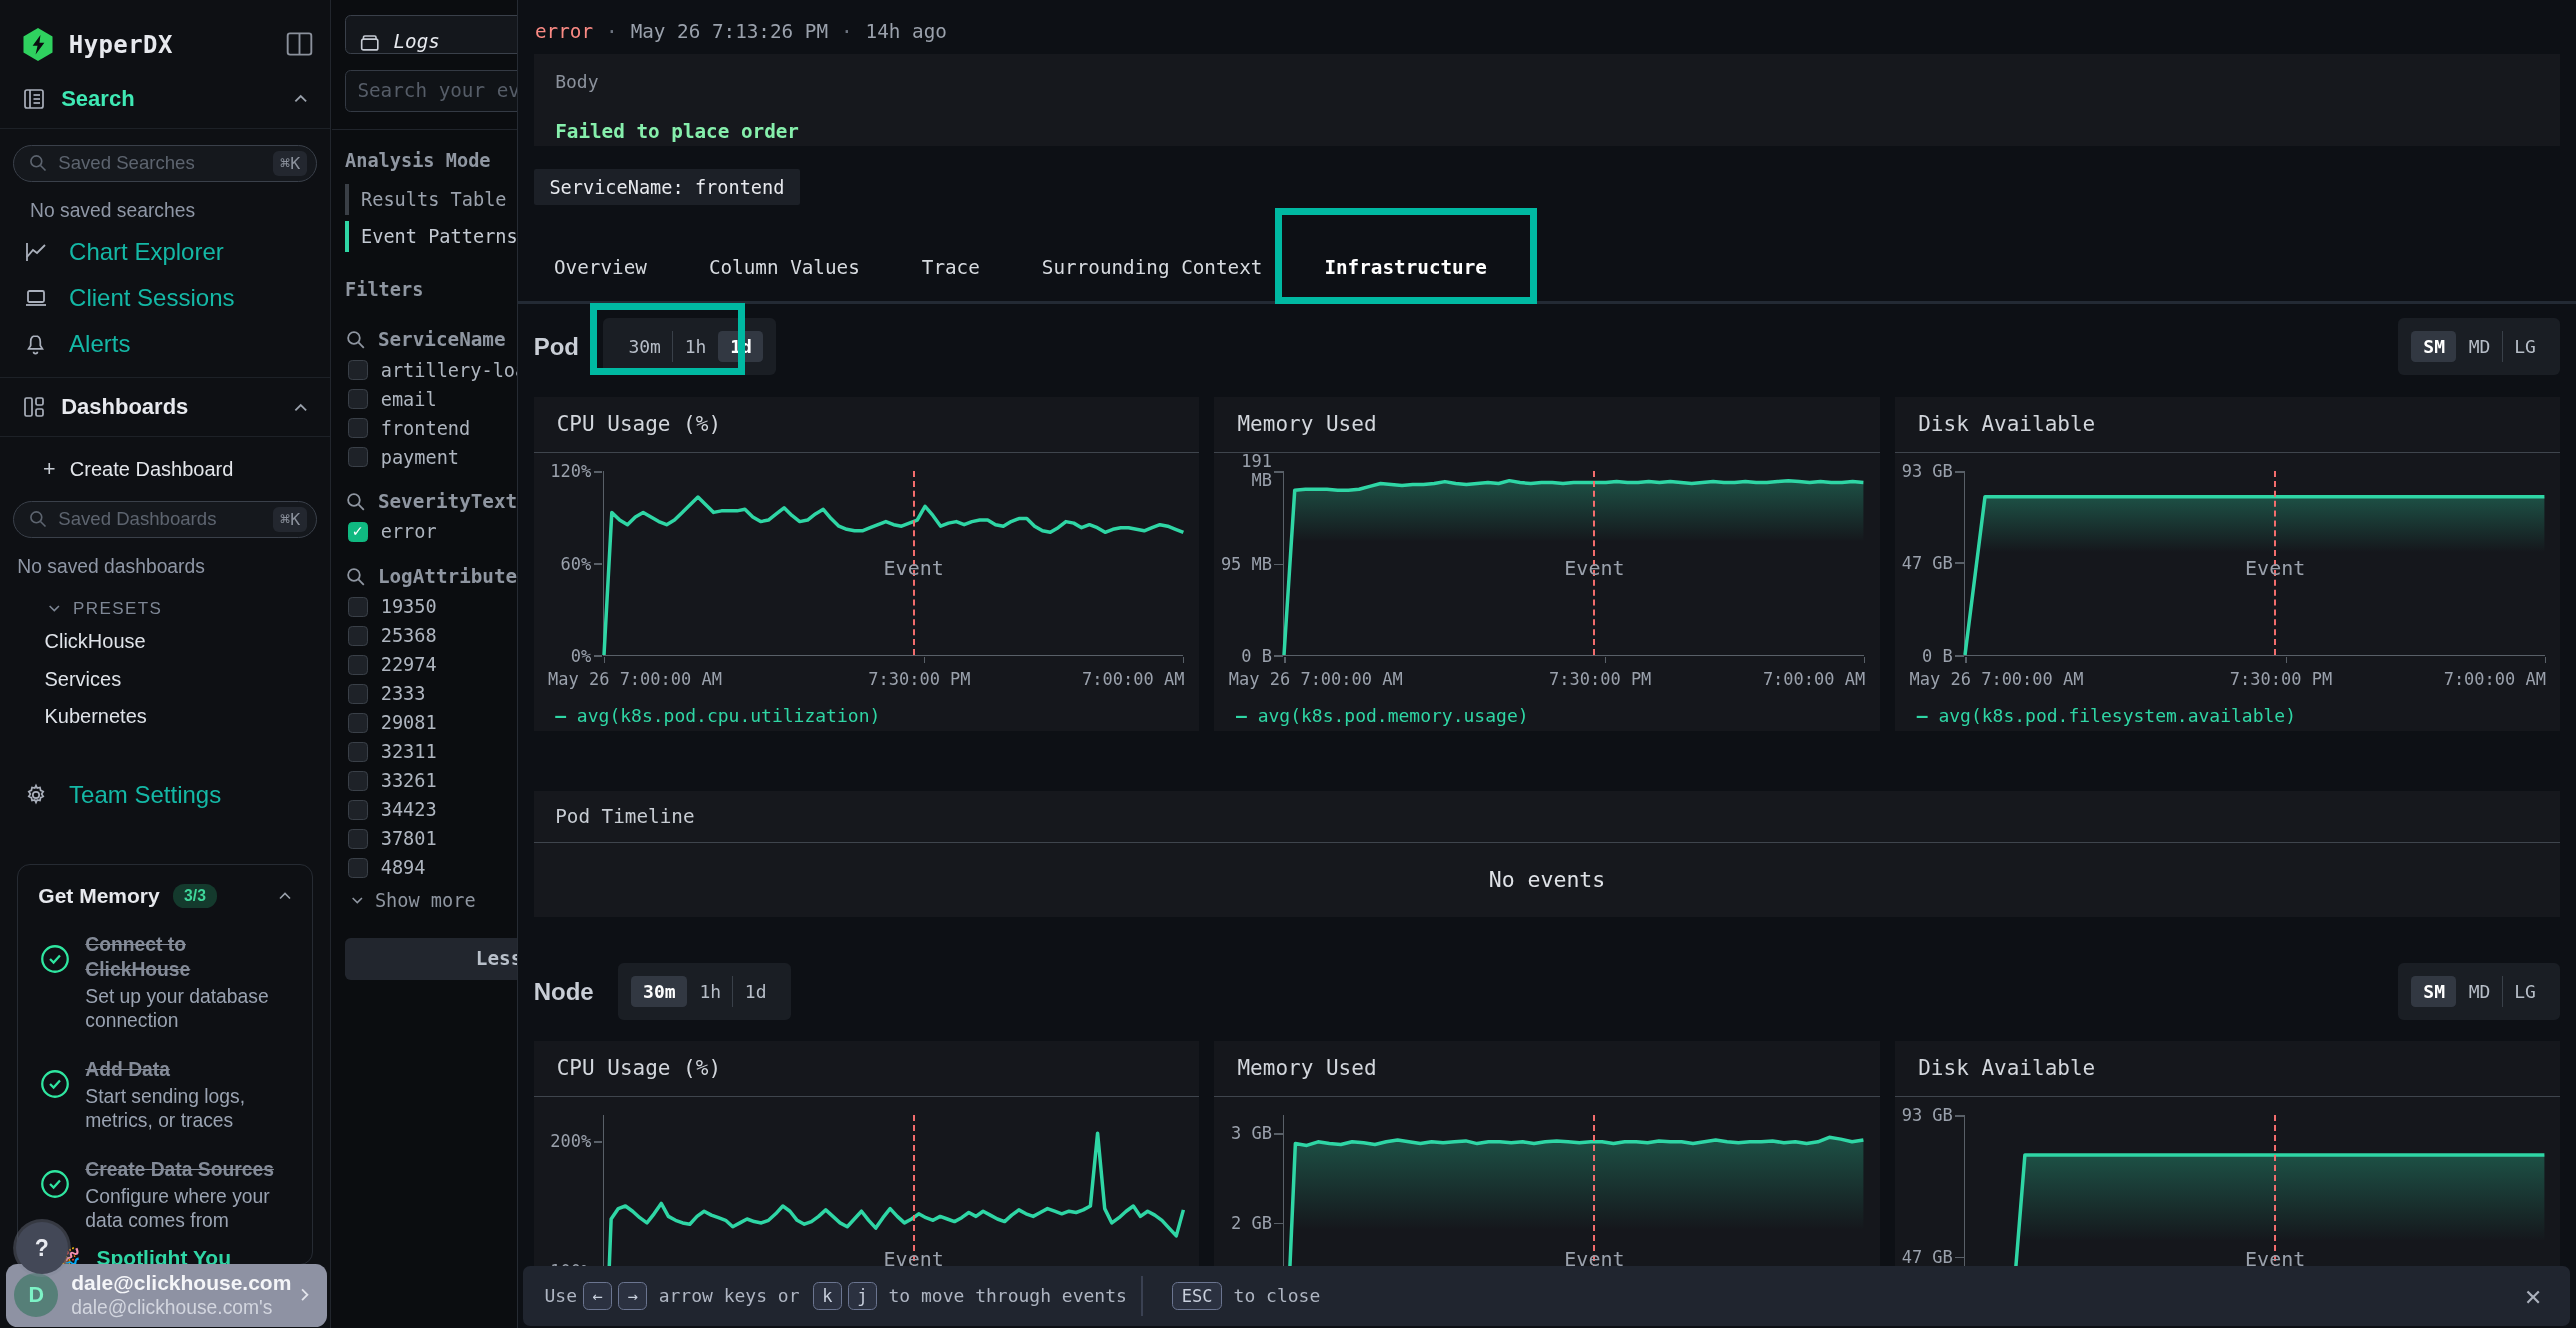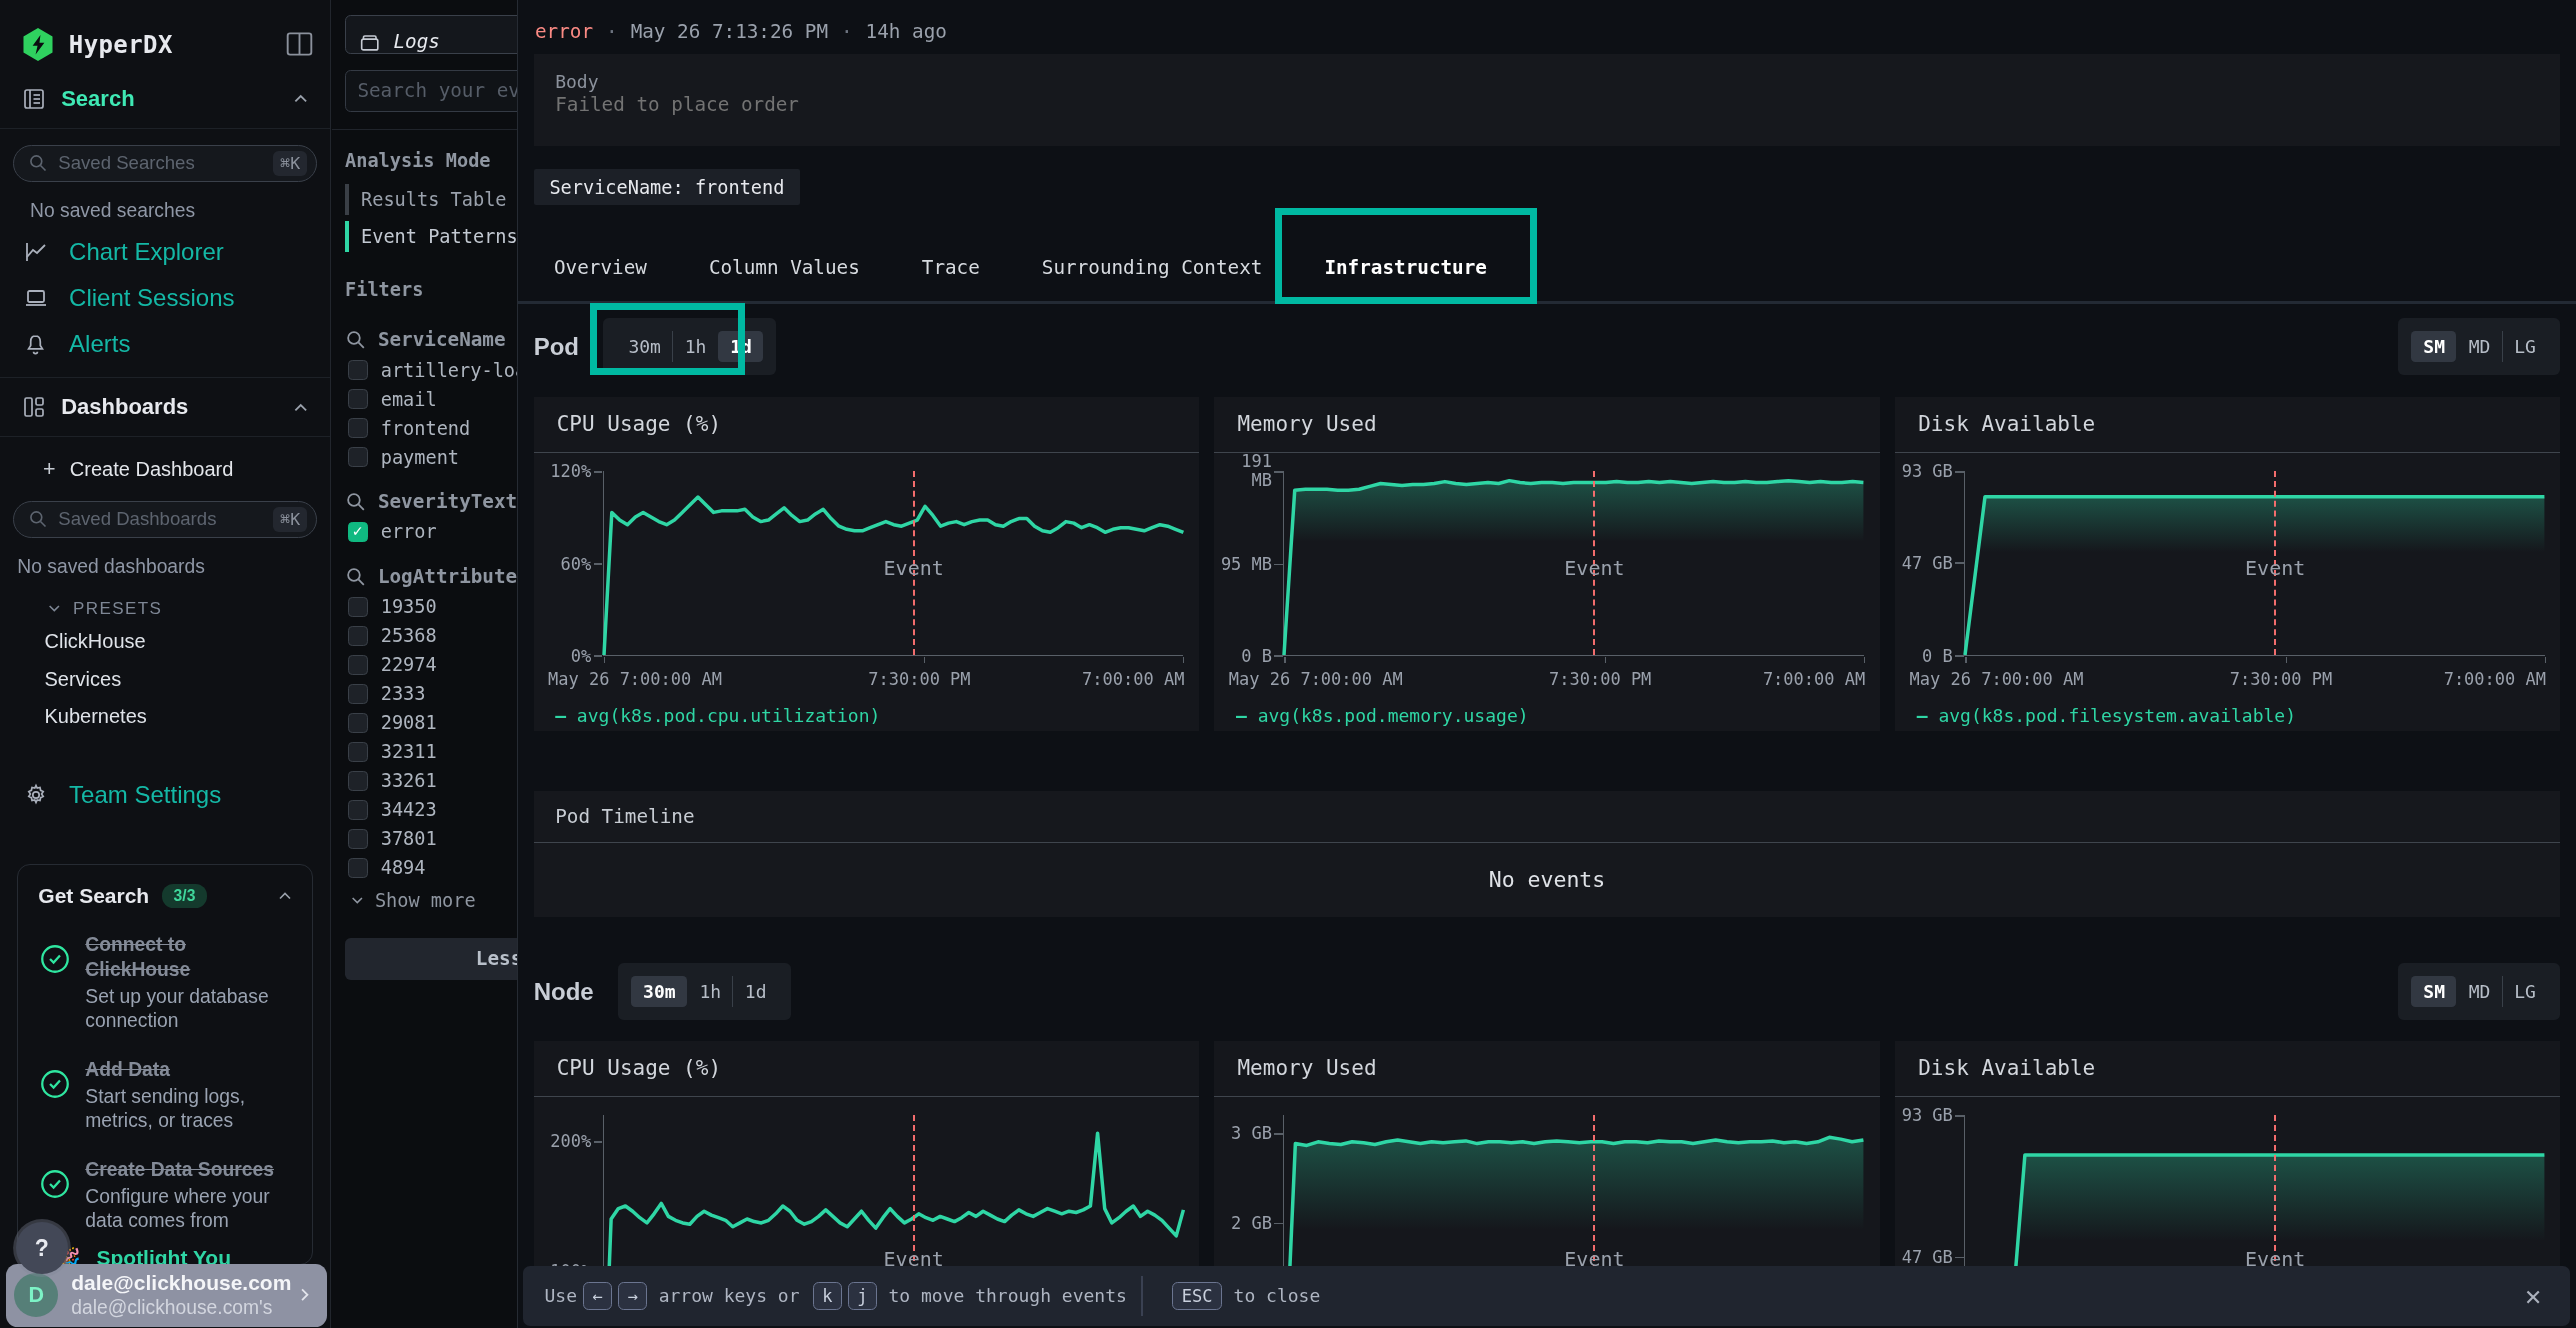--- a/index.html
+++ b/index.html
@@ -75,21 +75,21 @@
   .showmore span { margin-left:8.6px; }
   .less-btn { margin:27px 0 0 13px; width:401px; height:42px; background:#22262e; border-radius:5.7px; display:flex; align-items:center; justify-content:center; font-family:"DejaVu Sans Mono",monospace; font-weight:bold; font-size:19.3px; color:#b9c0ca; }
 
   
   .overlay { position:absolute; left:517px; top:0; right:0; bottom:0; background:#0d1015; border-left:1.4px solid #262b33; z-index:5; display:flex; flex-direction:column; font-family:"DejaVu Sans Mono",monospace; }
   .ov-head { display:flex; align-items:center; padding:20px 15.7px 11.4px 17px; font-size:19.3px; color:#9aa1ac; }
   .sev { color:#fa8a84; }
   .dotsep { margin:0 13px; color:#6d7480; }
   .body-card { margin:0 15.7px; height:92px; background:#16181d; padding:17px 21.5px; }
   .body-label { font-size:18px; color:#8b919c; }
-  .body-value { font-size:19.3px; color:#737373; margin-top:1px; }
+  .body-value { font-size:19.3px; color:#86efac; margin-top:28px;font-weight:bold; }
   .chip-row { margin:23px 15.7px 0 15.7px; }
   .svc-chip { display:inline-block; background:#1c2027; padding:7.2px 15.7px; font-size:18.6px; color:#e7e9ee; border-radius:2.1px; }
   .tabs-row { display:flex; align-items:center; margin-top:30px; height:69px; border-bottom:3.6px solid #232a34; padding-left:36px; }
   .tab { position:relative; margin-right:62px; font-size:19.3px; color:#d7dbe0; height:100%; display:flex; align-items:center; }
   .tab.active { font-weight:bold; color:#ffffff; }
   .tab.active::after { content:""; position:absolute; left:-8.6px; right:-8.6px; bottom:-3.6px; height:7.2px; background:#43e65e; }
   .anno-box { position:absolute; border:7.9px solid #00b9a2; pointer-events:none; z-index:6; }
   .anno-tab { left:50%; transform:translateX(-50%); top:-26.5px; width:262px; height:96px; }
   .anno-range { left:-13px; top:-15px; width:155px; height:72px; }
   .sec-row { display:flex; align-items:center; padding:0 15.7px; }
@@ -255,21 +255,21 @@
           <svg width="24" height="24" viewBox="0 0 24 24" fill="none" stroke="#aab0bc" stroke-width="1.7">
               <circle cx="12" cy="12" r="3.2"></circle>
               <path d="M12 2.5 l1.2 2.6 2.8-.6 .6 2.8 2.6 1.2-1.6 2.5 1.6 2.5-2.6 1.2-.6 2.8-2.8-.6-1.2 2.6-1.2-2.6-2.8 .6-.6-2.8-2.6-1.2 1.6-2.5-1.6-2.5 2.6-1.2 .6-2.8 2.8 .6 z"></path>
             </svg>
         </span>
         <span>Team Settings</span>
       </div>
 
       <div class="gs-card">
         <div class="gs-head">
-          <span class="gs-title">Get Search</span>
+          <span class="gs-title">Get Memory</span>
           <span class="gs-badge">3/3</span>
           <span class="sec-chevron">
             <svg width="20" height="20" viewBox="0 0 24 24" fill="none" stroke="#9aa1ac" stroke-width="2">
                 <polyline points="6 15 12 9 18 15"></polyline>
               </svg>
           </span>
         </div>
         <div class="gs-item">
           <span class="gs-check">
             <svg width="34" height="34" viewBox="0 0 24 24" fill="none" stroke="#2fe6a0" stroke-width="1.6">

